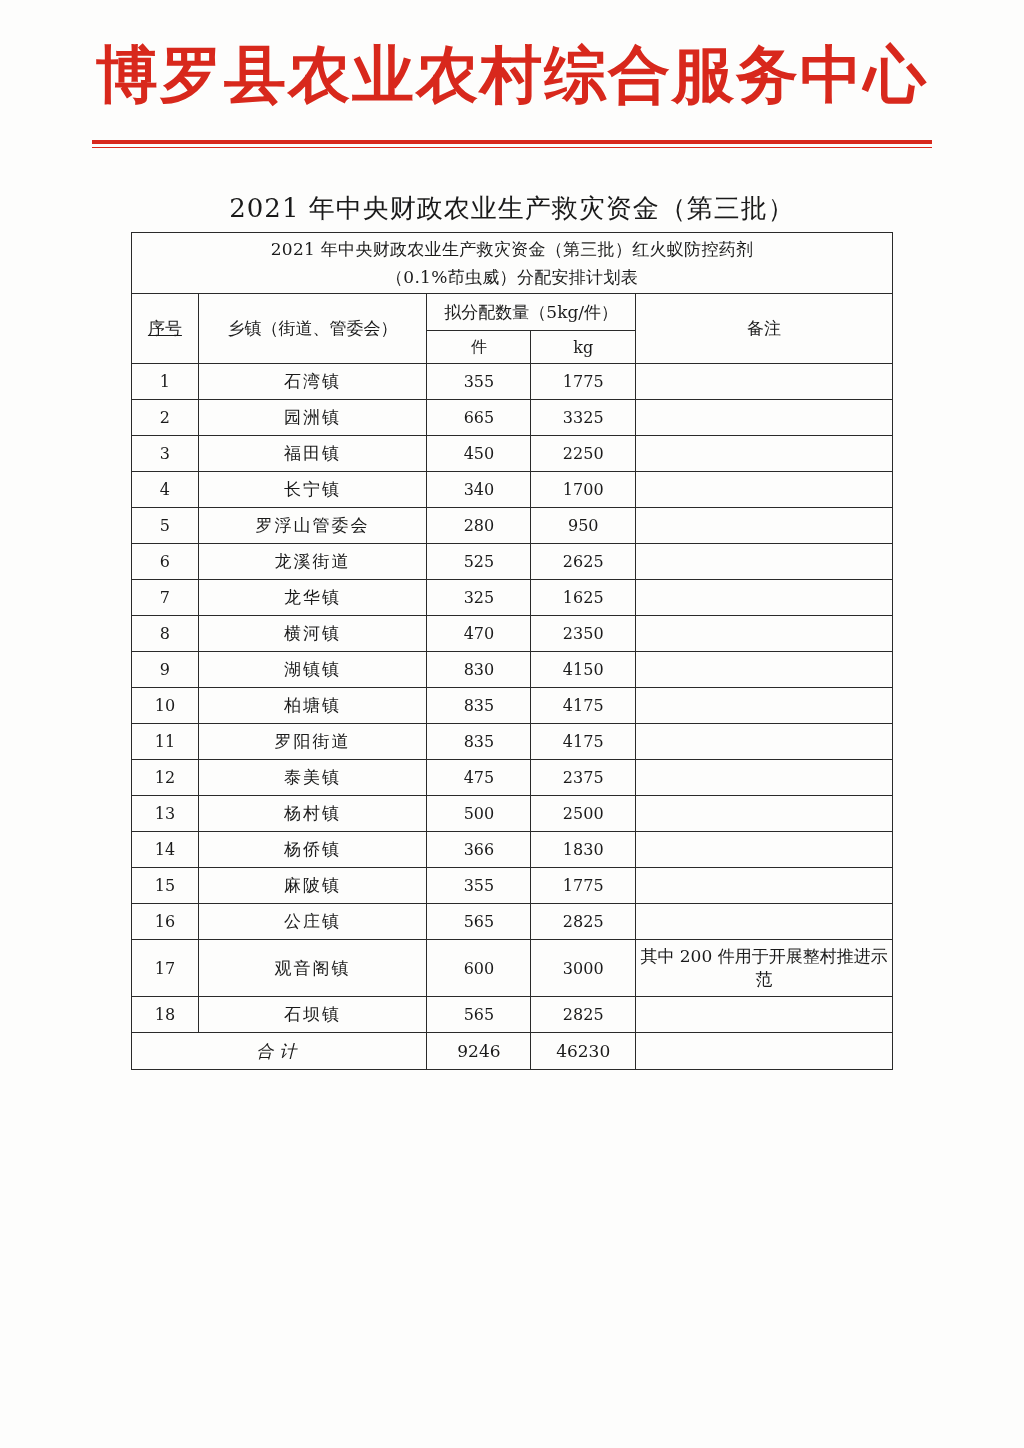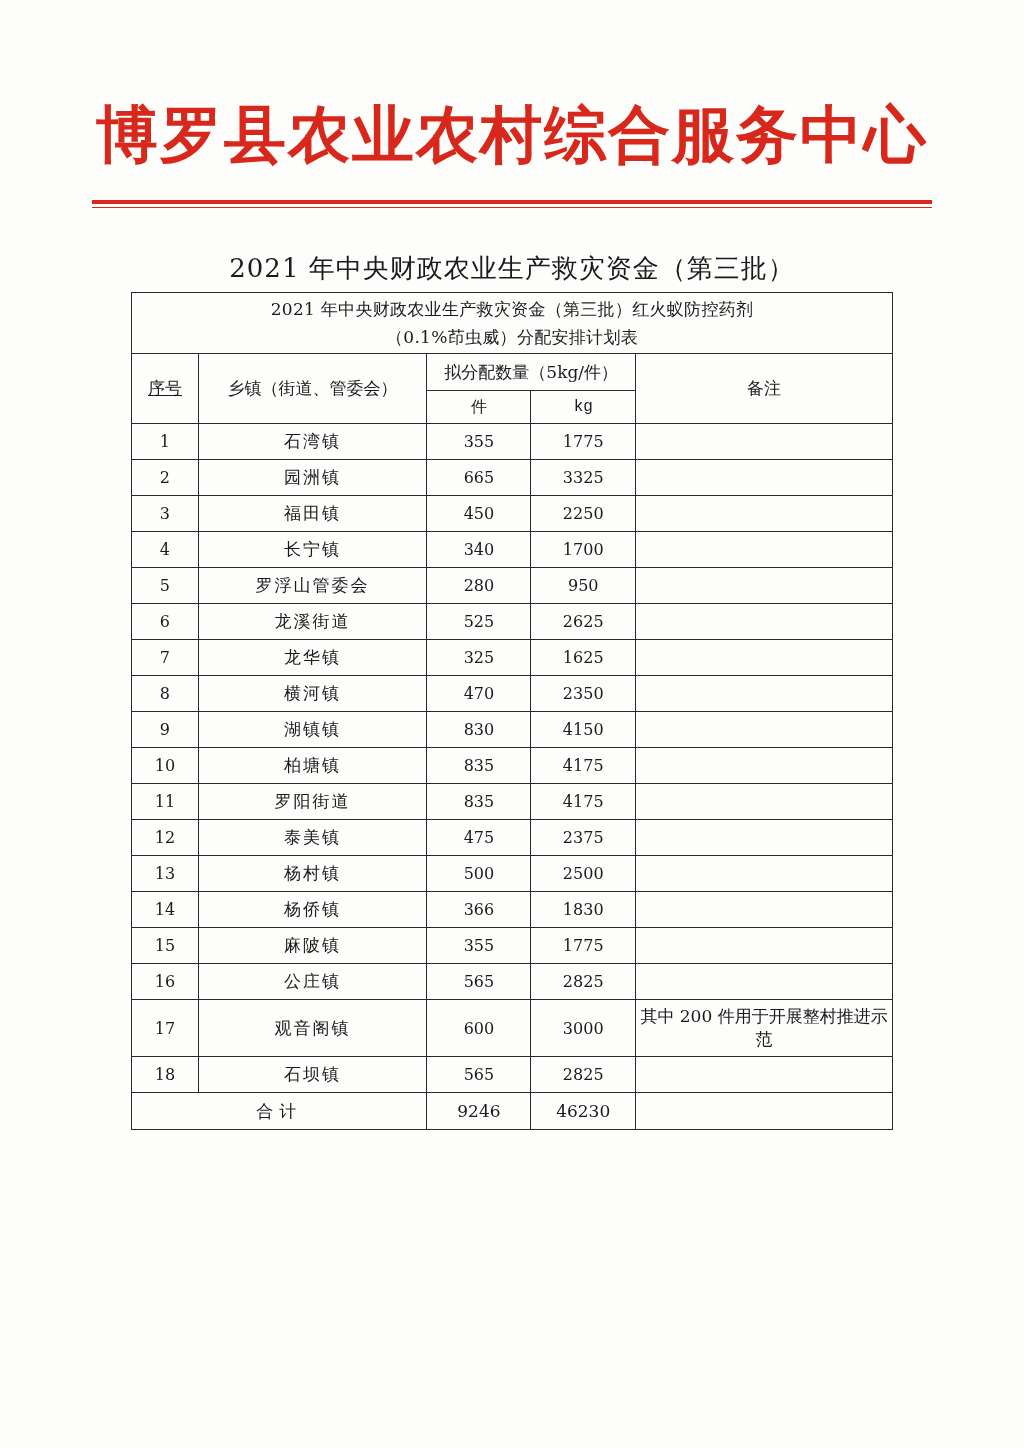--- a/index.html
+++ b/index.html
@@ -14,21 +14,21 @@
   .page {
     position: relative;
     width: 1024px;
     height: 1448px;
     background: #fdfdfc;
     overflow: hidden;
   }
   
   .letterhead {
     margin: 0 auto;
-    padding-top: 104px;
+    padding-top: 44px;
     width: 840px;
     text-align: center;
   }
   .letterhead-title {
     font-family: "DejaVu Sans", "Liberation Sans", sans-serif;
     font-weight: bold;
     font-size: 62px;
     line-height: 1.0;
     letter-spacing: 2px;
     color: #d8281c;
@@ -99,34 +99,34 @@
     height: 32px;
   }
   .hdr-sub {
     font-size: 16px;
     font-weight: bold;
     height: 28px;
   }
   .col-no { width: 62px; text-decoration: underline; }
   .col-town { width: 232px; }
   .col-pieces { width: 100px; }
-  .col-kg { width: 100px; font-family: Liberation Mono, monospace; }
+  .col-kg { width: 100px; }
   .col-remark { width: 262px; }
   .row td { height: 31px; font-size: 17px; }
   .row td.num { font-size: 16px; }
   .town { letter-spacing: 2px; }
   .remark {
     text-align: left;
     font-size: 14px;
     line-height: 1.35;
     padding: 3px 4px;
     letter-spacing: 0;
   }
   .total td { height: 32px; font-size: 17px; font-weight: normal; }
-  .total .label { letter-spacing: 6px; }
+  .total .label { letter-spacing: 6px; font-style: italic; }
   .tall td { height: 52px; }
 </style>
 </head>
 <body>
 
 <div class="page">
 
   <div class="letterhead">
     <div class="letterhead-title">博罗县农业农村综合服务中心</div>
     <div class="letterhead-rules">

